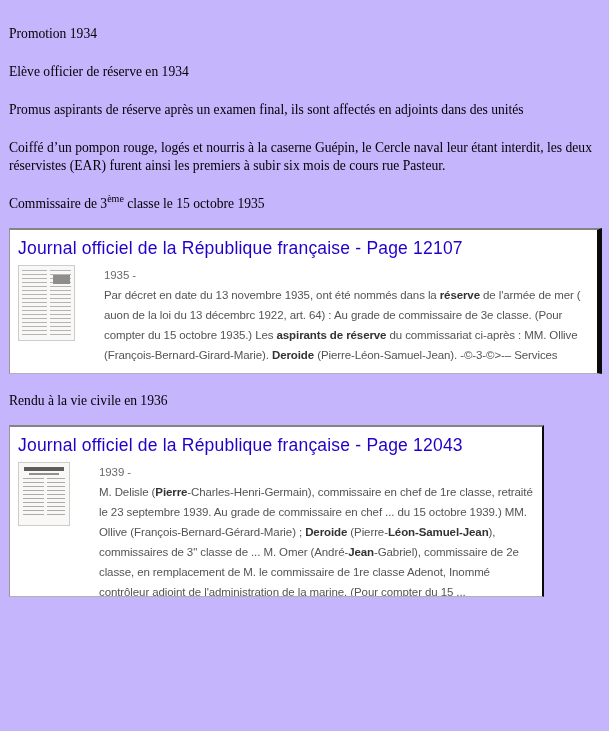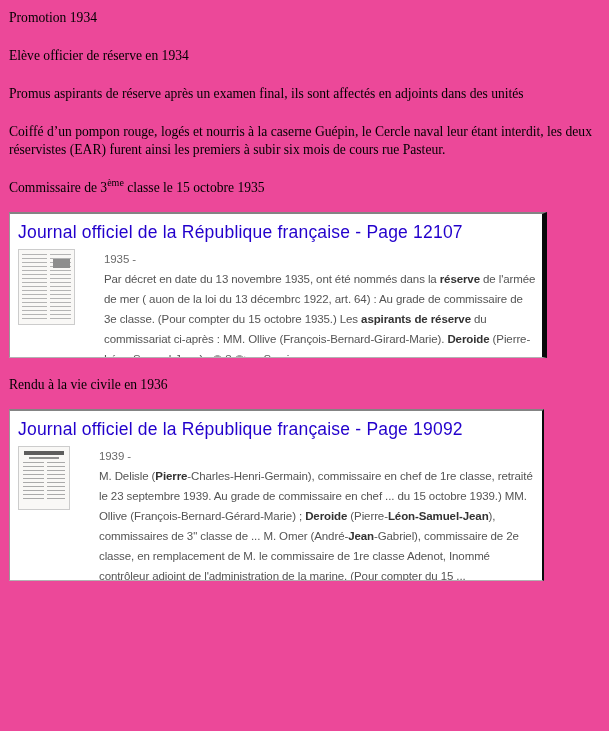--- a/index.html
+++ b/index.html
@@ -4,26 +4,26 @@
 <style>
   html, body {
     margin: 0;
     padding: 0;
     background: #ffffff;
   }
   .page {
     position: relative;
     width: 609px;
     height: 731px;
-    background: #ec4899;
+    background: #c4b5fd;
     overflow: hidden;
     font-family: "Liberation Serif", serif;
     color: #000000;
     box-sizing: border-box;
-    padding: 9px 9px 0 9px;
+    padding: 25px 9px 0 9px;
   }
   .para {
     margin: 0 0 20px 0;
     font-size: 13.6px;
     line-height: 18px;
     color: #000000;
   }
   .para sup {
     font-size: 10px;
     line-height: 0;
@@ -33,21 +33,21 @@
     box-sizing: border-box;
     background: #ffffff;
     border-top: 2px solid #848484;
     border-left: 1px solid #989898;
     border-bottom: 1px solid #b2b2b2;
     overflow: hidden;
     font-family: "Liberation Sans", sans-serif;
     margin: 15px 0 18px 0;
   }
   .frame1 {
-    width: 538px;
+    width: 593px;
     height: 146px;
     border-right: 5px solid #0a0a0a;
   }
   .frame2 {
     width: 535px;
     height: 172px;
     border-right: 2px solid #0a0a0a;
   }
   .result-inner {
     padding: 8px 6px 0 8px;
@@ -158,21 +158,21 @@
           <div class="result-text"><span>Par décret en date du 13 novembre 1935, ont été nommés dans la </span><span class="b">réserve</span><span> de l'armée de mer ( auon de la loi du 13 décembrc 1922, art. 64) : Au grade de commissaire de 3e classe. (Pour compter du 15 octobre 1935.) Les </span><span class="b">aspirants de réserve</span><span> du commissariat ci-après : MM. Ollive (François-Bernard-Girard-Marie). </span><span class="b">Deroide</span><span> (Pierre-Léon-Samuel-Jean). -©-3-©&gt;-– Services</span></div>
         </div>
       </div>
     </div>
   </div>
 
   <p class="para" style="margin-bottom: 13px;"><span>Rendu à la vie civile en 1936</span></p>
 
   <div class="result-frame frame2">
     <div class="result-inner">
-      <a class="result-title">Journal officiel de la République française - Page 19092</a>
+      <a class="result-title">Journal officiel de la République française - Page 12043</a>
       <div class="result-body">
         <div class="thumb thumb2">
           <div class="t2-masthead"></div>
           <div class="t2-subhead"></div>
           <div class="t2-lines"></div>
           <div class="t-colsep" style="top:15px; bottom:10px;"></div>
         </div>
         <div class="snippet">
           <div class="result-date">1939 -</div>
           <div class="result-text"><span>M. Delisle (</span><span class="b">Pierre</span><span>-Charles-Henri-Germain), commissaire en chef de 1re classe, retraité le 23 septembre 1939. Au grade de commissaire en chef ... du 15 octobre 1939.) MM. Ollive (François-Bernard-Gérard-Marie) ; </span><span class="b">Deroide</span><span> (Pierre-</span><span class="b">Léon-Samuel-Jean</span><span>), commissaires de 3" classe de ... M. Omer (André-</span><span class="b">Jean</span><span>-Gabriel), commissaire de 2e classe, en remplacement de M. le commissaire de 1re classe Adenot, Inommé contrôleur adjoint de l'administration de la marine. (Pour compter du 15 ...</span></div>

